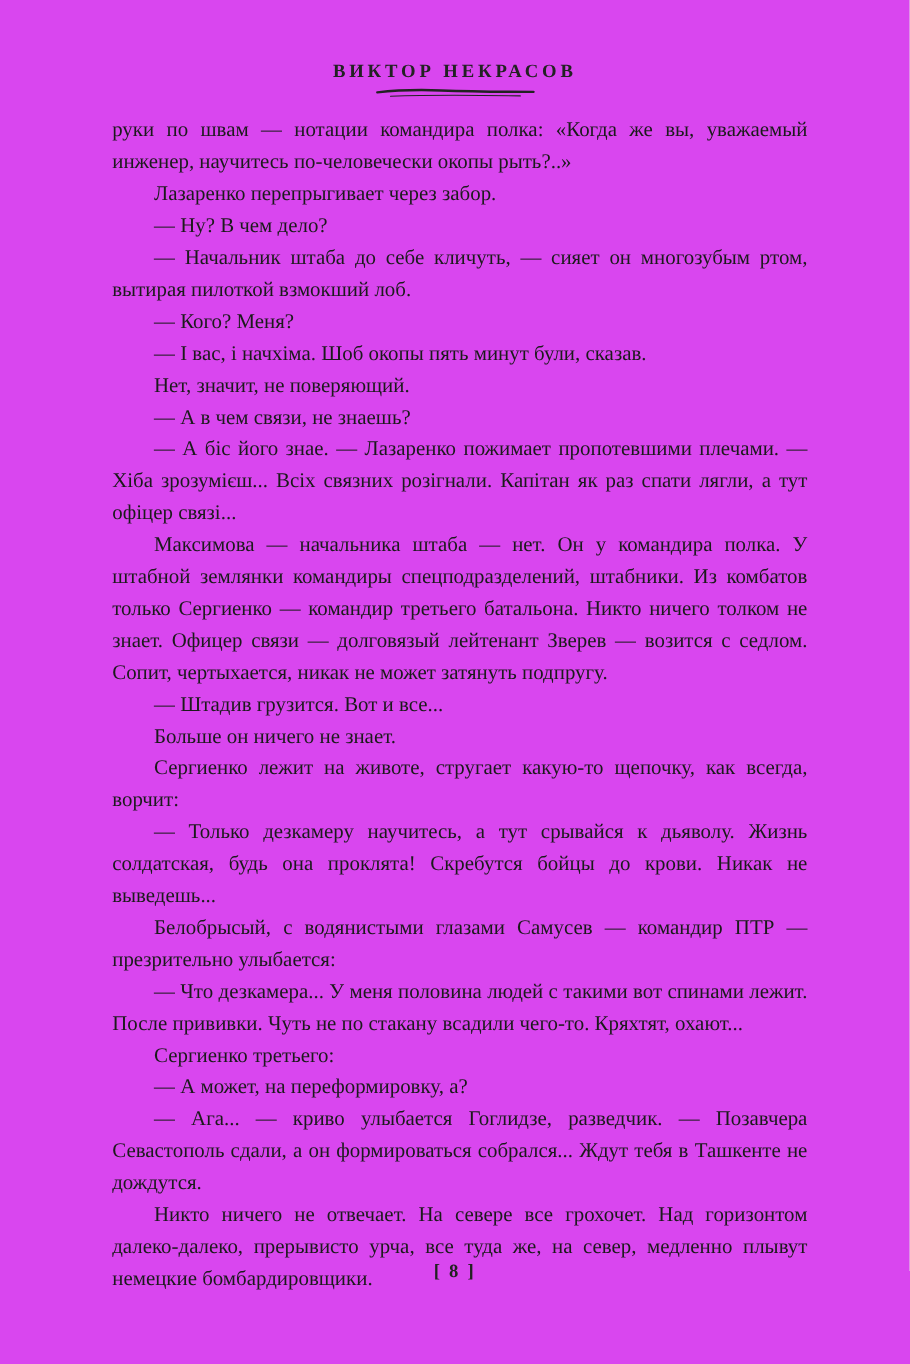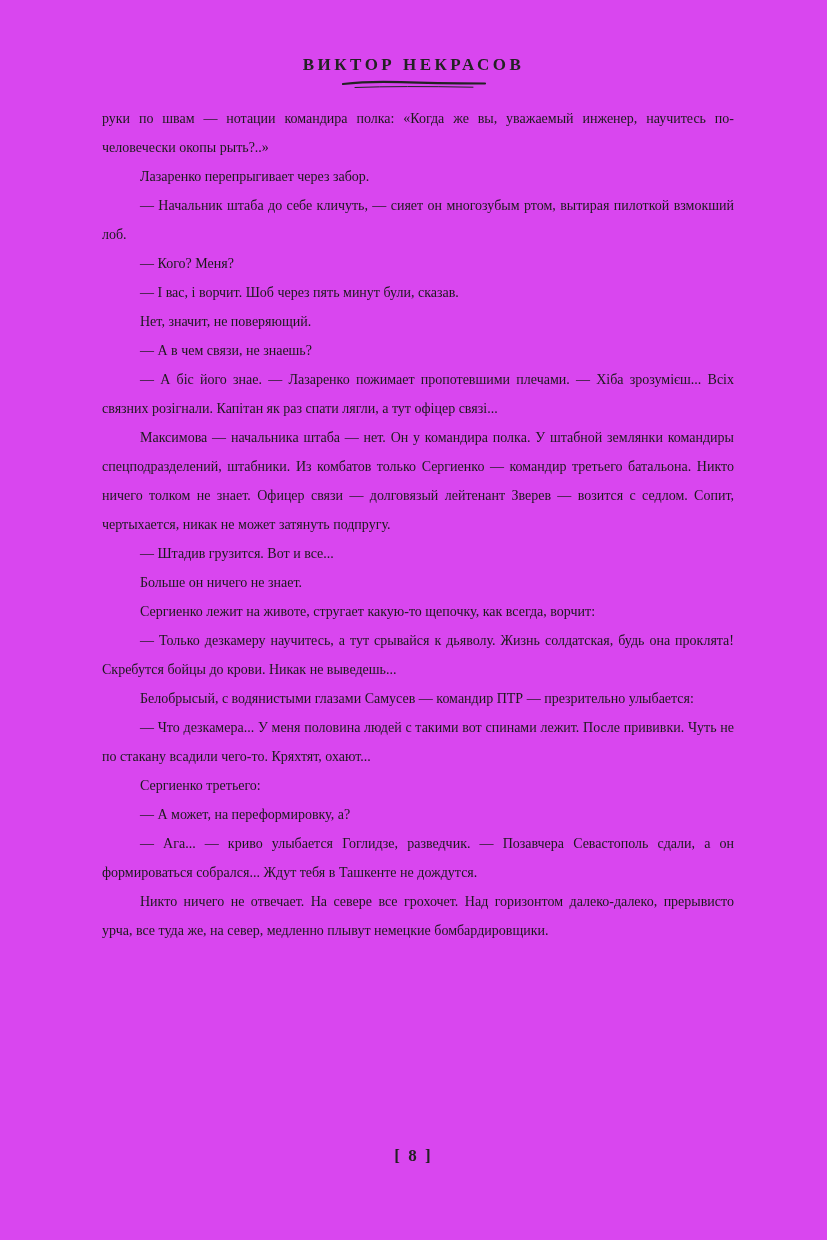--- a/index.html
+++ b/index.html
@@ -38,21 +38,21 @@
     display: block;
   }
   .text-block {
     position: absolute;
     top: 104px;
     left: 102px;
     width: 632px;
   }
   .text-block p.para {
     margin: 0;
-    font-size: 14px;
+    font-size: 19px;
     line-height: 29px;
     text-align: justify;
     text-justify: inter-word;
     color: #1b1b1b;
   }
   .text-block p.para.indent {
     text-indent: 38px;
   }
   .page-number {
     position: absolute;
@@ -75,23 +75,24 @@
     <div class="title">ВИКТОР НЕКРАСОВ</div>
     <svg class="header-rule" viewBox="0 0 150 12" xmlns="http://www.w3.org/2000/svg" aria-hidden="true">
       <path d="M4 5 Q30 2 62 3.2 T146 4.5" stroke="#222" stroke-width="2.2" fill="none" stroke-linecap="round"></path>
       <path d="M16 8.5 Q62 6.8 134 8.2" stroke="#222" stroke-width="1" fill="none" stroke-linecap="round"></path>
     </svg>
   </div>
 
   <div class="text-block">
       <p class="para">руки по швам — нотации командира полка: «Когда же вы, уважаемый инженер, научитесь по-человечески окопы рыть?..»</p>
       <p class="para indent">Лазаренко перепрыгивает через забор.</p>
+      <p class="para indent">— Ну? В чем дело?</p>
       <p class="para indent">— Начальник штаба до себе кличуть, — сияет он многозубым ртом, вытирая пилоткой взмокший лоб.</p>
       <p class="para indent">— Кого? Меня?</p>
-      <p class="para indent">— І вас, і ворчит. Шоб через пять минут були, сказав.</p>
+      <p class="para indent">— І вас, і начхіма. Шоб окопы пять минут були, сказав.</p>
       <p class="para indent">Нет, значит, не поверяющий.</p>
       <p class="para indent">— А в чем связи, не знаешь?</p>
       <p class="para indent">— А біс його знае. — Лазаренко пожимает пропотевшими плечами. — Хіба зрозумієш... Всіх связних розігнали. Капітан як раз спати лягли, а тут офіцер связі...</p>
       <p class="para indent">Максимова — начальника штаба — нет. Он у командира полка. У штабной землянки командиры спецподразделений, штабники. Из комбатов только Сергиенко — командир третьего батальона. Никто ничего толком не знает. Офицер связи — долговязый лейтенант Зверев — возится с седлом. Сопит, чертыхается, никак не может затянуть подпругу.</p>
       <p class="para indent">— Штадив грузится. Вот и все...</p>
       <p class="para indent">Больше он ничего не знает.</p>
       <p class="para indent">Сергиенко лежит на животе, стругает какую-то щепочку, как всегда, ворчит:</p>
       <p class="para indent">— Только дезкамеру научитесь, а тут срывайся к дьяволу. Жизнь солдатская, будь она проклята! Скребутся бойцы до крови. Никак не выведешь...</p>
       <p class="para indent">Белобрысый, с водянистыми глазами Самусев — командир ПТР — презрительно улыбается:</p>
       <p class="para indent">— Что дезкамера... У меня половина людей с такими вот спинами лежит. После прививки. Чуть не по стакану всадили чего-то. Кряхтят, охают...</p>

